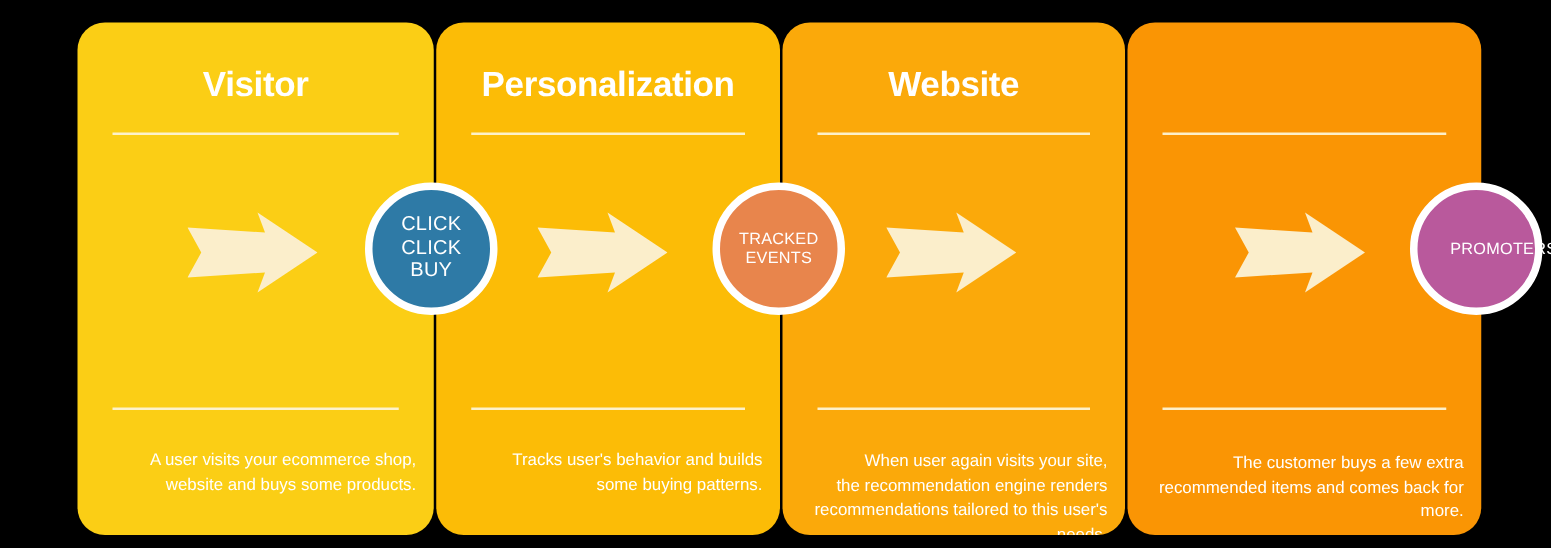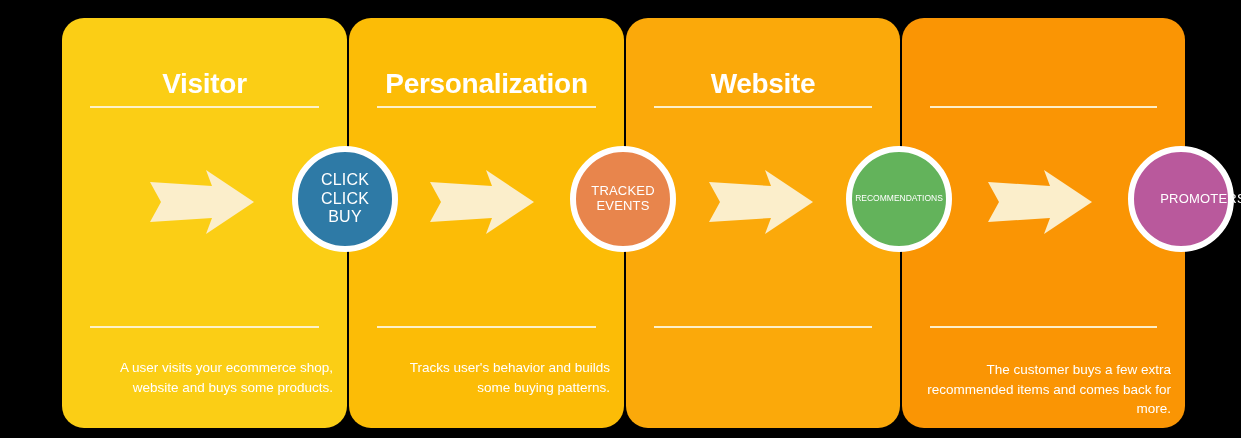--- a/index.html
+++ b/index.html
@@ -40,21 +40,20 @@
     top: 36px;
     left: 0;
     right: 0;
     text-align: center;
     color: #ffffff;
     font-size: 28px;
     font-weight: bold;
     letter-spacing: -0.3px;
     line-height: 1;
     white-space: nowrap;
-    margin-top: 16px;
   }
 
   .rule {
     position: absolute;
     left: 28px;
     right: 28px;
     height: 2px;
     background: #fdf3d4;
     opacity: 0.95;
   }
@@ -143,20 +142,24 @@
     <div class="rule rule-top"></div>
     <div class="rule rule-bottom"></div>
     <div class="panel-desc">Tracks user's behavior and builds
 some buying patterns.</div>
   </div>
 
   <div class="panel panel-3">
     <div class="panel-title">Website</div>
     <div class="rule rule-top"></div>
     <div class="rule rule-bottom"></div>
+    <div class="panel-desc">When user again visits your site,
+the recommendation engine renders
+recommendations tailored to this user's
+needs.</div>
   </div>
 
   <div class="panel panel-4">
     <div class="rule rule-top"></div>
     <div class="rule rule-bottom"></div>
     <div class="panel-desc">The customer buys a few extra
 recommended items and comes back for
 more.</div>
   </div>
 
@@ -183,20 +186,17 @@
 
   <div class="node node-click">
     <span class="node-label">CLICK
 CLICK
 BUY</span>
   </div>
   <div class="node node-tracked">
     <span class="node-label">TRACKED
 EVENTS</span>
   </div>
-  <div class="node node-recs">
-    <span class="node-label">RECOMMENDATIONS</span>
-  </div>
   <div class="node node-promo">
     <span class="node-label">PROMOTERS</span>
   </div>
 
 </div>
 
 </body></html>

